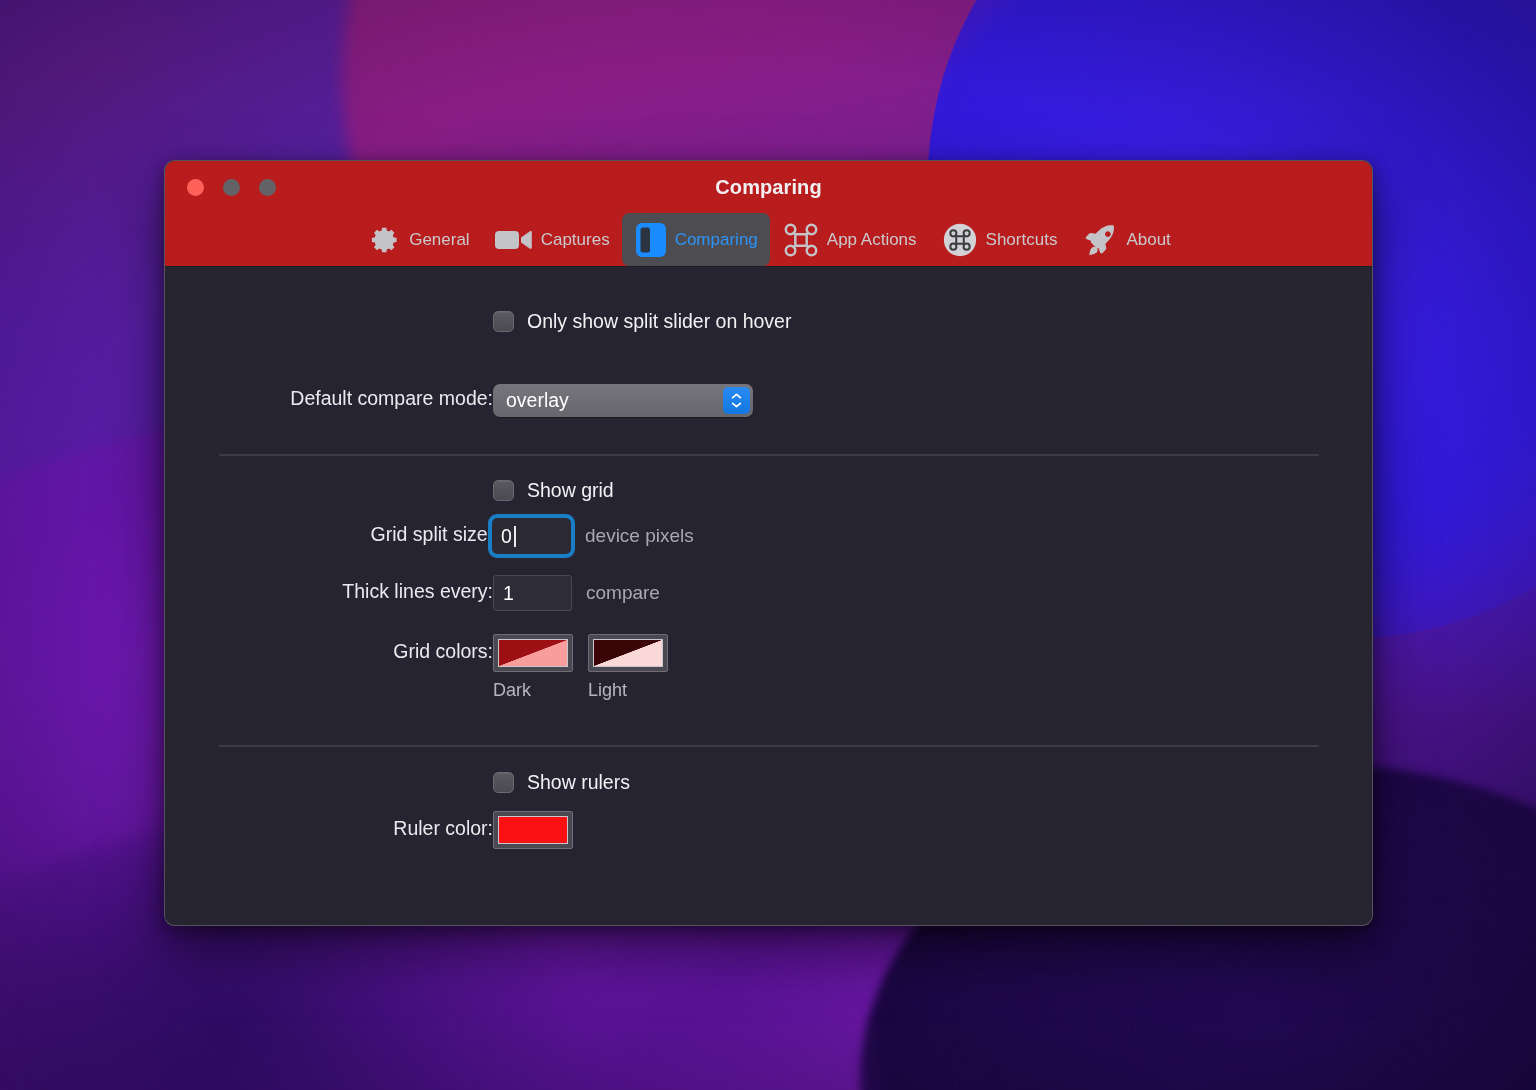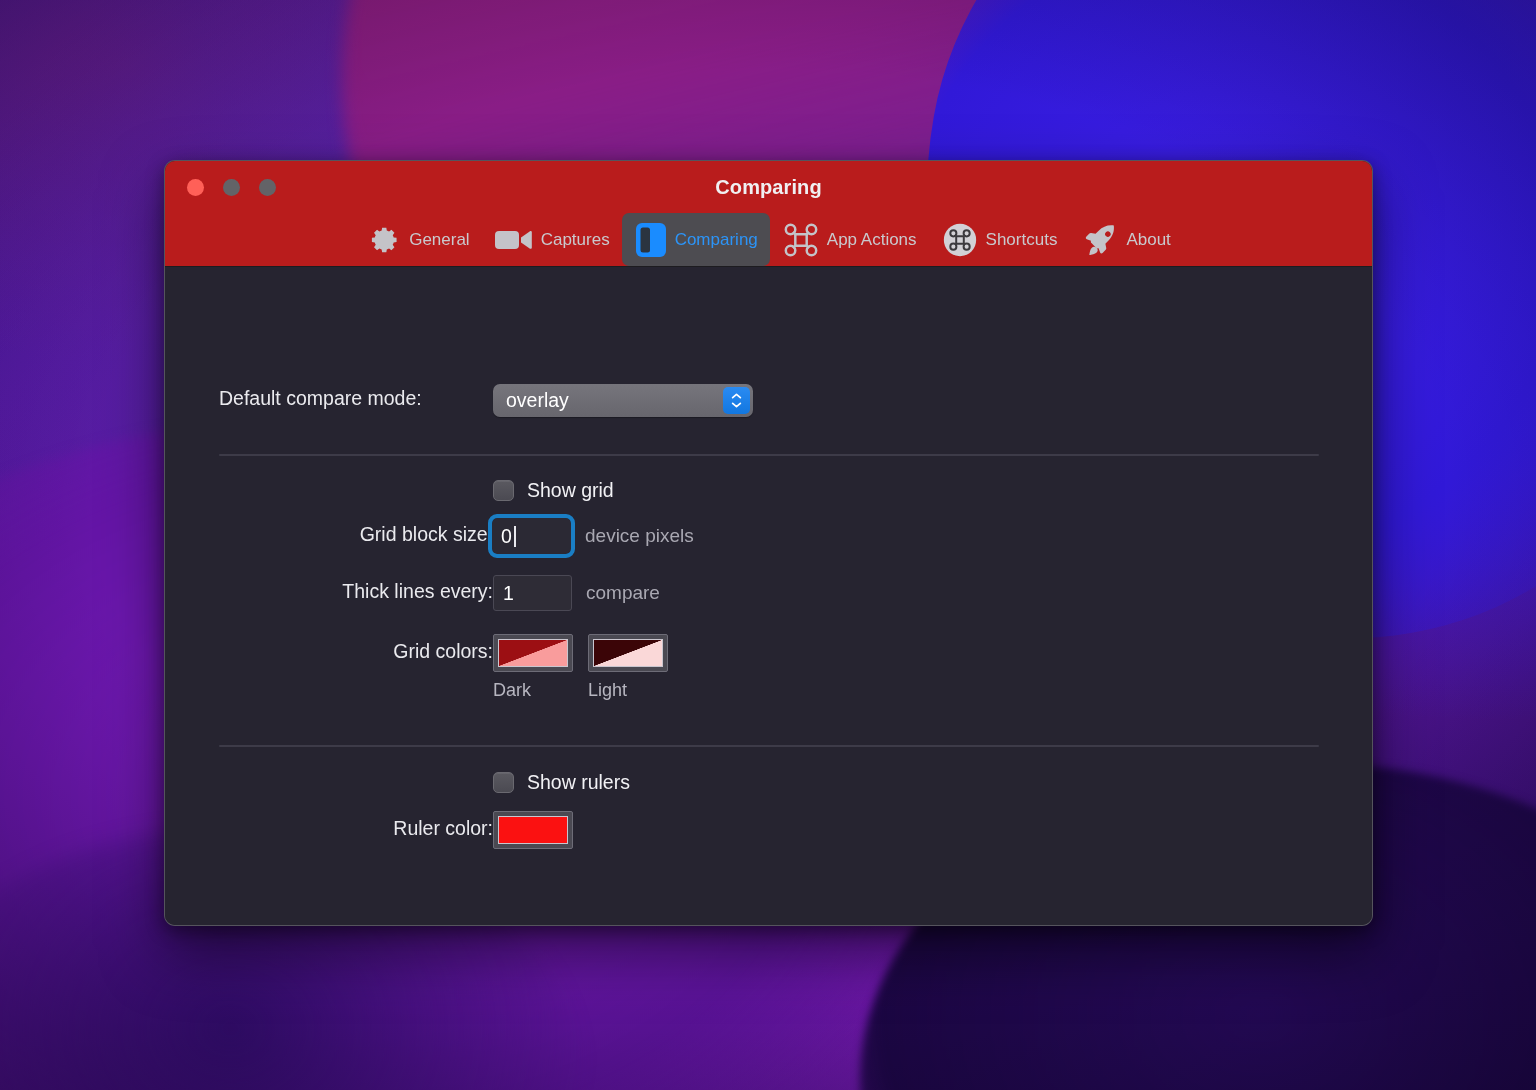--- a/index.html
+++ b/index.html
@@ -284,22 +284,26 @@
           </svg>
         </span>
         <span class="tb-label">About</span>
       </div>
 
     </div>
   </div>
 
   <div class="content">
 
-
-    <div class="row" style="left:54px; top:120px; width:274px; ">
+    <div class="row" style="left:328px; top:43px;">
+      <div class="cb"></div>
+      <span class="cb-label">Only show split slider on hover</span>
+    </div>
+
+    <div class="row" style="left:54px; top:120px; width:274px; justify-content:flex-end;">
       <span class="lbl-right">Default compare mode:</span>
     </div>
     <div class="row" style="left:328px; top:117px;">
       <div class="popup">
         <span class="popup-value">overlay</span>
         <span class="popup-arrows">
           <svg class="chev" viewBox="0 0 12 7" fill="none" stroke="#ffffff" stroke-width="2" stroke-linecap="round" stroke-linejoin="round">
             <path d="M1.5 5.5L6 1.5l4.5 4"></path>
           </svg>
           <svg class="chev" viewBox="0 0 12 7" fill="none" stroke="#ffffff" stroke-width="2" stroke-linecap="round" stroke-linejoin="round">
@@ -310,21 +314,21 @@
     </div>
 
     <div class="sep" style="left:54px; top:187px; width:1100px;"></div>
 
     <div class="row" style="left:328px; top:212px;">
       <div class="cb"></div>
       <span class="cb-label">Show grid</span>
     </div>
 
     <div class="row" style="left:54px; top:256px; width:274px; justify-content:flex-end;">
-      <span class="lbl-right">Grid block size:</span>
+      <span class="lbl-right">Grid split size:</span>
     </div>
     <div class="row" style="left:327px; top:251px;">
       <div class="field focused">
         <span>0</span>
           <span class="caret"></span>
       </div>
       <span class="unit">device pixels</span>
     </div>
 
     <div class="row" style="left:54px; top:313px; width:274px; justify-content:flex-end;">

